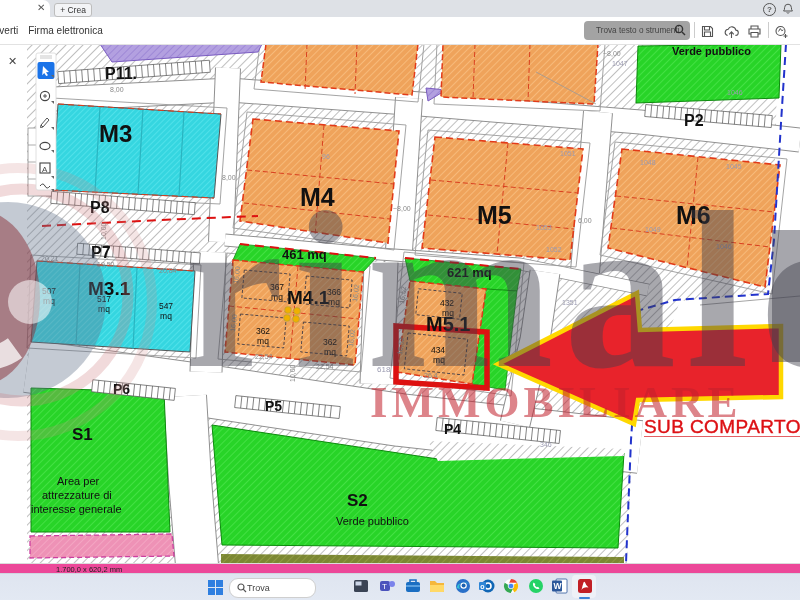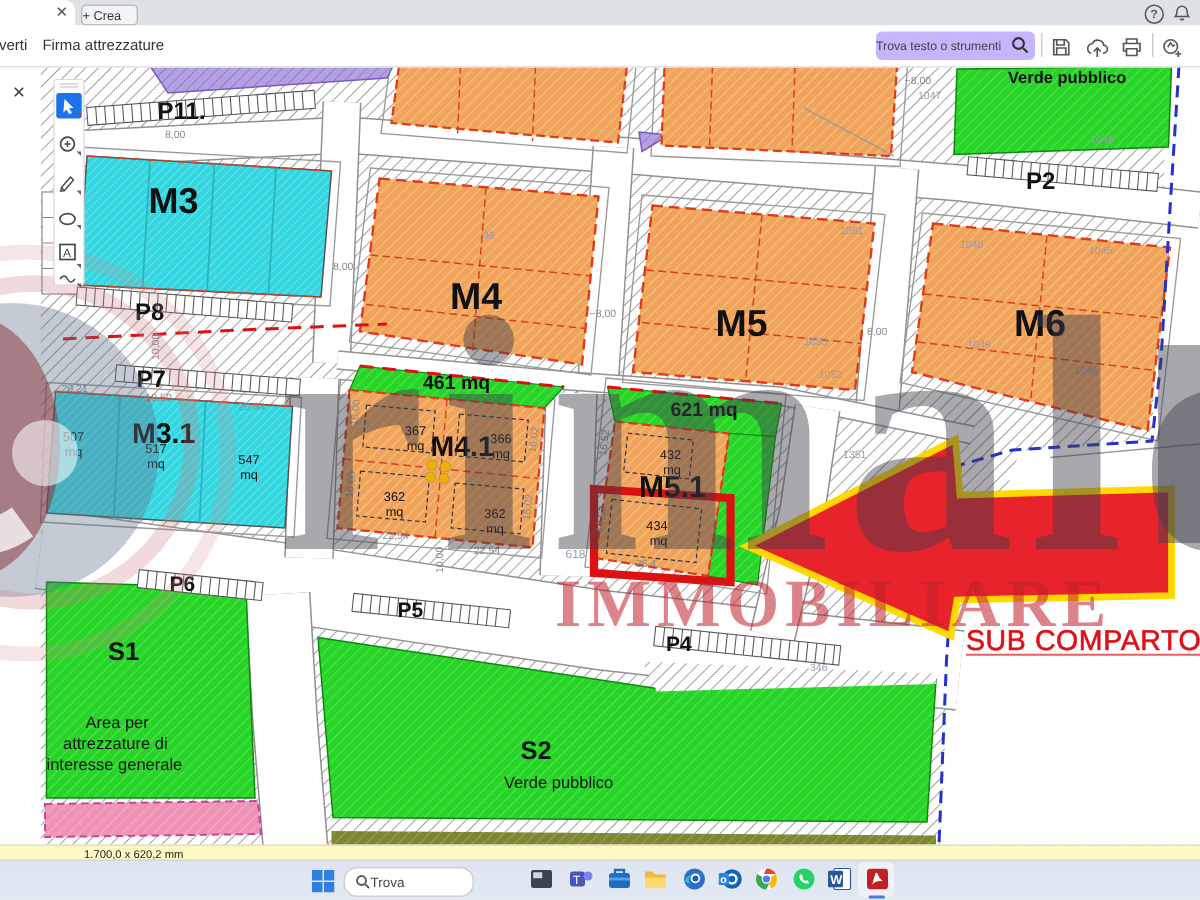--- a/index.html
+++ b/index.html
@@ -1,30 +1,30 @@
 <!DOCTYPE html>
 <html><head>
 <meta charset="utf-8">
 <style>
 html,body{margin:0;padding:0;width:800px;height:600px;overflow:hidden;background:#fff;
  font-family:"Liberation Sans",sans-serif;}
 #tabbar{position:absolute;left:0;top:0;width:800px;height:17px;background:#dee1e6;}
 #activetab{position:absolute;left:0;top:0;width:50px;height:17px;background:#fff;border-top-right-radius:7px;}
 #tabx{position:absolute;left:37px;top:2px;color:#555;font-size:10px;}
-#crea{position:absolute;left:54px;top:2.5px;width:36px;height:12px;background:#f3f4f6;border:1px solid #bdbdbd;border-radius:3px;font-size:8.5px;color:#333;line-height:12px;}
+#crea{position:absolute;left:54px;top:2.5px;width:36px;height:12px;background:#f3f4f6;border:1px solid #bdbdbd;border-radius:3px;font-size:8.5px;color:#333;text-align:center;line-height:12px;}
 #qicon{position:absolute;left:763px;top:3px;width:11px;height:11px;border:1px solid #555;border-radius:50%;color:#555;font-size:8px;text-align:center;line-height:11px;font-weight:bold;}
 #toolbar{position:absolute;left:0;top:17px;width:800px;height:27px;background:#fff;border-bottom:1px solid #e2e2e2;}
 #tb-left{position:absolute;left:-19px;top:8px;font-size:10px;color:#333;white-space:nowrap;}
 #tb-left span{margin-right:10px;}
-#searchbox{position:absolute;left:584px;top:3.5px;width:106px;height:19px;background:#c4b5fd;border-radius:4px;font-size:8.2px;color:#444;line-height:19px;padding-left:0;box-sizing:border-box;white-space:nowrap;overflow:hidden;}
+#searchbox{position:absolute;left:584px;top:3.5px;width:106px;height:19px;background:#a3a3a3;border-radius:4px;font-size:8.2px;color:#444;line-height:19px;padding-left:12px;box-sizing:border-box;white-space:nowrap;overflow:hidden;}
 #mag{position:absolute;left:674px;top:7px;}
 #tbsep1{position:absolute;left:694px;top:5px;width:1px;height:16px;background:#ccc;}
 #tbsep2{position:absolute;left:768px;top:5px;width:1px;height:16px;background:#ccc;}
 .tbi{position:absolute;top:8px;}
-#statusbar{position:absolute;left:0;top:563px;width:800px;height:10px;background:#fef9c3;border-top:1px solid #dcdcdc;font-size:7.5px;color:#222;}
+#statusbar{position:absolute;left:0;top:563px;width:800px;height:10px;background:#ec4899;border-top:1px solid #dcdcdc;font-size:7.5px;color:#222;}
 #statusbar span{position:absolute;left:56px;top:1px;}
 #taskbar{position:absolute;left:0;top:573px;width:800px;height:27px;background:linear-gradient(180deg,#dfe5f0,#e3e9f3);border-top:1px solid #cfd6e0;}
 #searchpill{position:absolute;left:229px;top:4px;width:85px;height:18px;background:#fff;border:1px solid #cfcfcf;border-radius:9px;font-size:9px;color:#444;line-height:18px;}
 #searchpill span{margin-left:17px;}
 .tk{position:absolute;top:578px;}
 </style>
 </head>
 <body>
 
 <svg id="map" width="800" height="521" viewBox="0 44 800 521" preserveAspectRatio="none" style="position:absolute;left:0;top:44px;">
@@ -368,21 +368,21 @@
 <div id="tabbar">
  <div id="activetab"></div>
  <div id="tabx">✕</div>
  <div id="crea">+ Crea</div>
  <div id="qicon">?</div>
  <svg style="position:absolute;left:782px;top:3px" width="12" height="12" viewBox="0 0 12 12">
       <path d="M6,1.2 a3.4,3.4 0 0 1 3.4,3.4 q0,2.4 1,3.4 h-8.8 q1,-1 1,-3.4 a3.4,3.4 0 0 1 3.4,-3.4 z M4.8,9.4 a1.3,1.3 0 0 0 2.4,0" fill="none" stroke="#555" stroke-width="1"></path>
     </svg>
 </div>
 <div id="toolbar">
- <div id="tb-left"><span>Converti</span><span>Firma attrezzature</span></div>
+ <div id="tb-left"><span>Converti</span><span>Firma elettronica</span></div>
  <div id="searchbox">Trova testo o strumenti</div>
  <svg id="mag" width="12" height="12">
       <circle cx="5" cy="5" r="3.6" fill="none" stroke="#333" stroke-width="1.4"></circle>
       <line x1="8" y1="8" x2="11" y2="11" stroke="#333" stroke-width="1.4"></line>
     </svg>
  <div id="tbsep1"></div>
     <div id="tbsep2"></div>
  <svg class="tbi" style="left:701px" width="13" height="13" viewBox="0 0 13 13">
       <path d="M1.5,1.5 h8 l2,2 v8 h-10 z M3.5,1.5 v3.5 h5 v-3.5 M3.5,11.5 v-4.5 h6 v4.5" fill="none" stroke="#555" stroke-width="1.1"></path>
     </svg>

